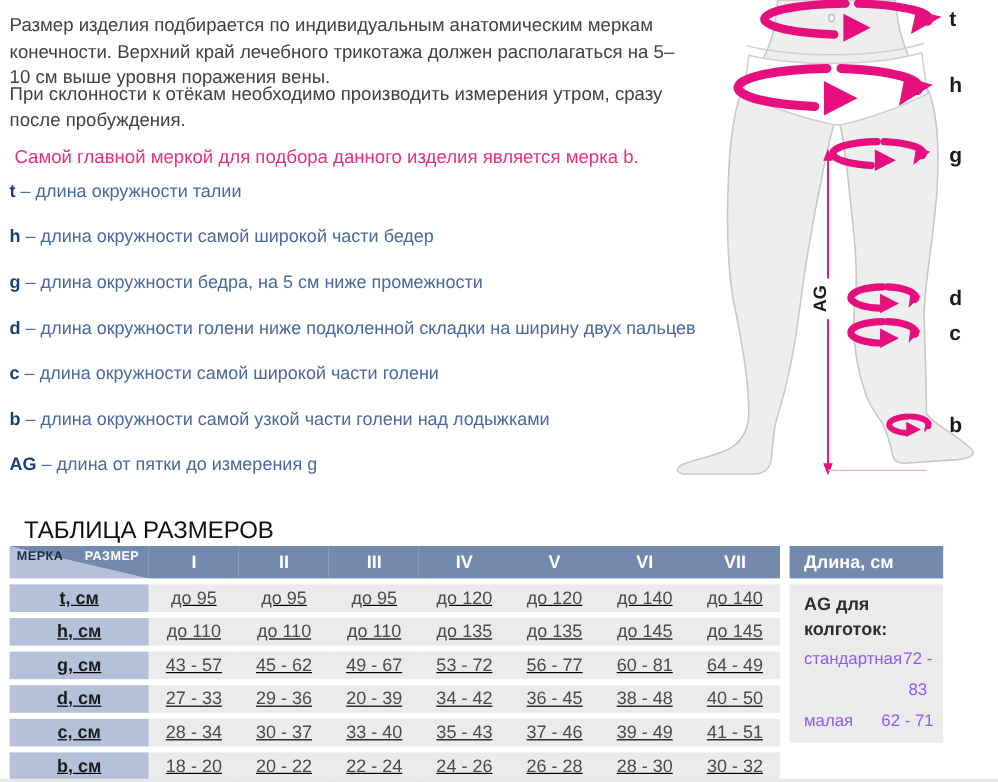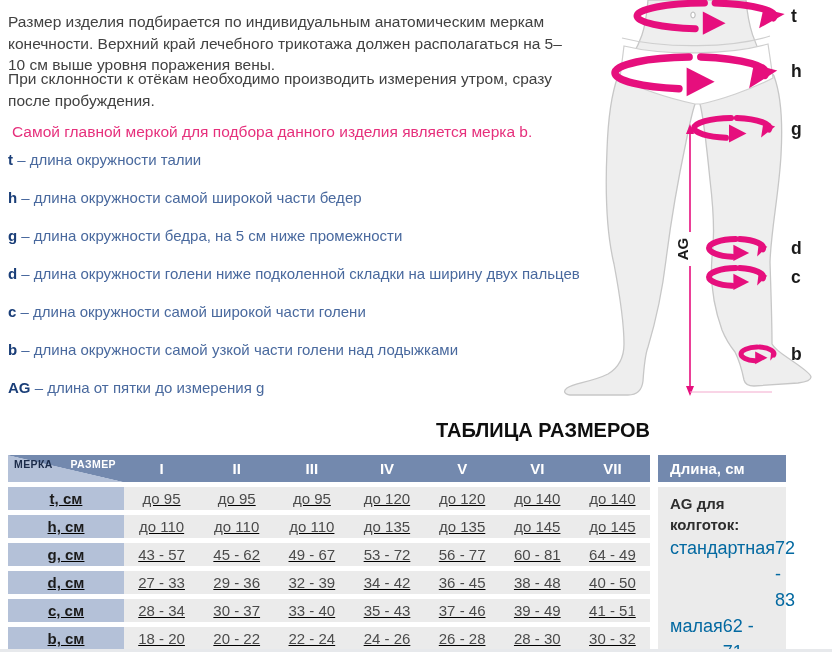--- a/index.html
+++ b/index.html
@@ -17,22 +17,22 @@
   .defs{position:absolute;left:8px;top:151px;width:620px;}
   .def-line{height:38px;font-size:15px;color:#49699e;}
   .def-key{font-weight:bold;color:#1a3e78;}
 
   
   .figure{position:absolute;left:560px;top:0;}
   .fig-label{font-weight:bold;font-size:17.5px;fill:#1a1a1a;}
   .ag-label{font-weight:bold;font-size:15px;fill:#1a1a1a;}
 
   
-  .table-title{position:absolute;left:8px;top:419px;width:642px;margin:0;
-        text-align:right;font-size:20px;font-weight:bold;color:#0f0f0f;}
+  .table-title{position:absolute;left:8px;top:419px;width:642px;margin:12px;
+        text-align:left;font-size:20px;font-weight:normal;color:#0f0f0f;}
 
   .size-table{position:absolute;left:8px;top:455px;width:642px;}
   .trow{display:flex;margin-bottom:5px;}
   .thead-row{height:27px;}
   .data-row{height:23px;text-decoration:underline;}
   .corner{position:relative;width:116px;height:27px;
         background:linear-gradient(to top right,#b4c1d8 49.5%,#7389ae 50.4%);}
   .corner-top{position:absolute;top:3px;right:8px;color:#fff;
         font-weight:bold;font-size:10.5px;letter-spacing:.4px;}
   .corner-bottom{position:absolute;bottom:12px;left:6px;color:#1c2c4a;
@@ -44,21 +44,21 @@
   .vcell{flex:1;height:23px;line-height:23px;background:#ebebeb;
         text-align:center;font-size:15px;color:#4b4b4b;}
 
   
   .length-panel{position:absolute;left:658px;top:455px;width:128px;}
   .lp-header{height:27px;line-height:27px;padding-left:12px;background:#7389ae;
         color:#fff;font-weight:bold;font-size:15px;}
   .lp-body{margin-top:5px;background:#ebebeb;padding:6px 8px 6px 12px;}
   .lp-subtitle{font-size:15px;line-height:21px;font-weight:bold;color:#2e2e2e;}
   .lp-row{display:flex;justify-content:space-between;
-        font-size:18px;line-height:26px;color:#0369a1;}
+        font-size:14px;line-height:26px;color:#8b5cf6;text-align:center;}
 
   .bottom-strip{position:absolute;left:0;bottom:0;width:832px;height:3px;background:#e7e9ec;}
 </style>
 </head>
 <body>
 
 <div class="page">
 
   <p class="para para-1">Размер изделия подбирается по индивидуальным анатомическим меркам конечности. Верхний край лечебного трикотажа должен располагаться на 5–10 см выше уровня поражения вены.</p>
   <p class="para para-2">При склонности к отёкам необходимо производить измерения утром, сразу после пробуждения.</p>
@@ -213,21 +213,21 @@
       <div class="vcell">49 - 67</div>
       <div class="vcell">53 - 72</div>
       <div class="vcell">56 - 77</div>
       <div class="vcell">60 - 81</div>
       <div class="vcell">64 - 49</div>
     </div>
     <div class="trow data-row">
       <div class="lcell">d, см</div>
       <div class="vcell">27 - 33</div>
       <div class="vcell">29 - 36</div>
-      <div class="vcell">32 - 39</div>
+      <div class="vcell">20 - 39</div>
       <div class="vcell">34 - 42</div>
       <div class="vcell">36 - 45</div>
       <div class="vcell">38 - 48</div>
       <div class="vcell">40 - 50</div>
     </div>
     <div class="trow data-row">
       <div class="lcell">c, см</div>
       <div class="vcell">28 - 34</div>
       <div class="vcell">30 - 37</div>
       <div class="vcell">33 - 40</div>

